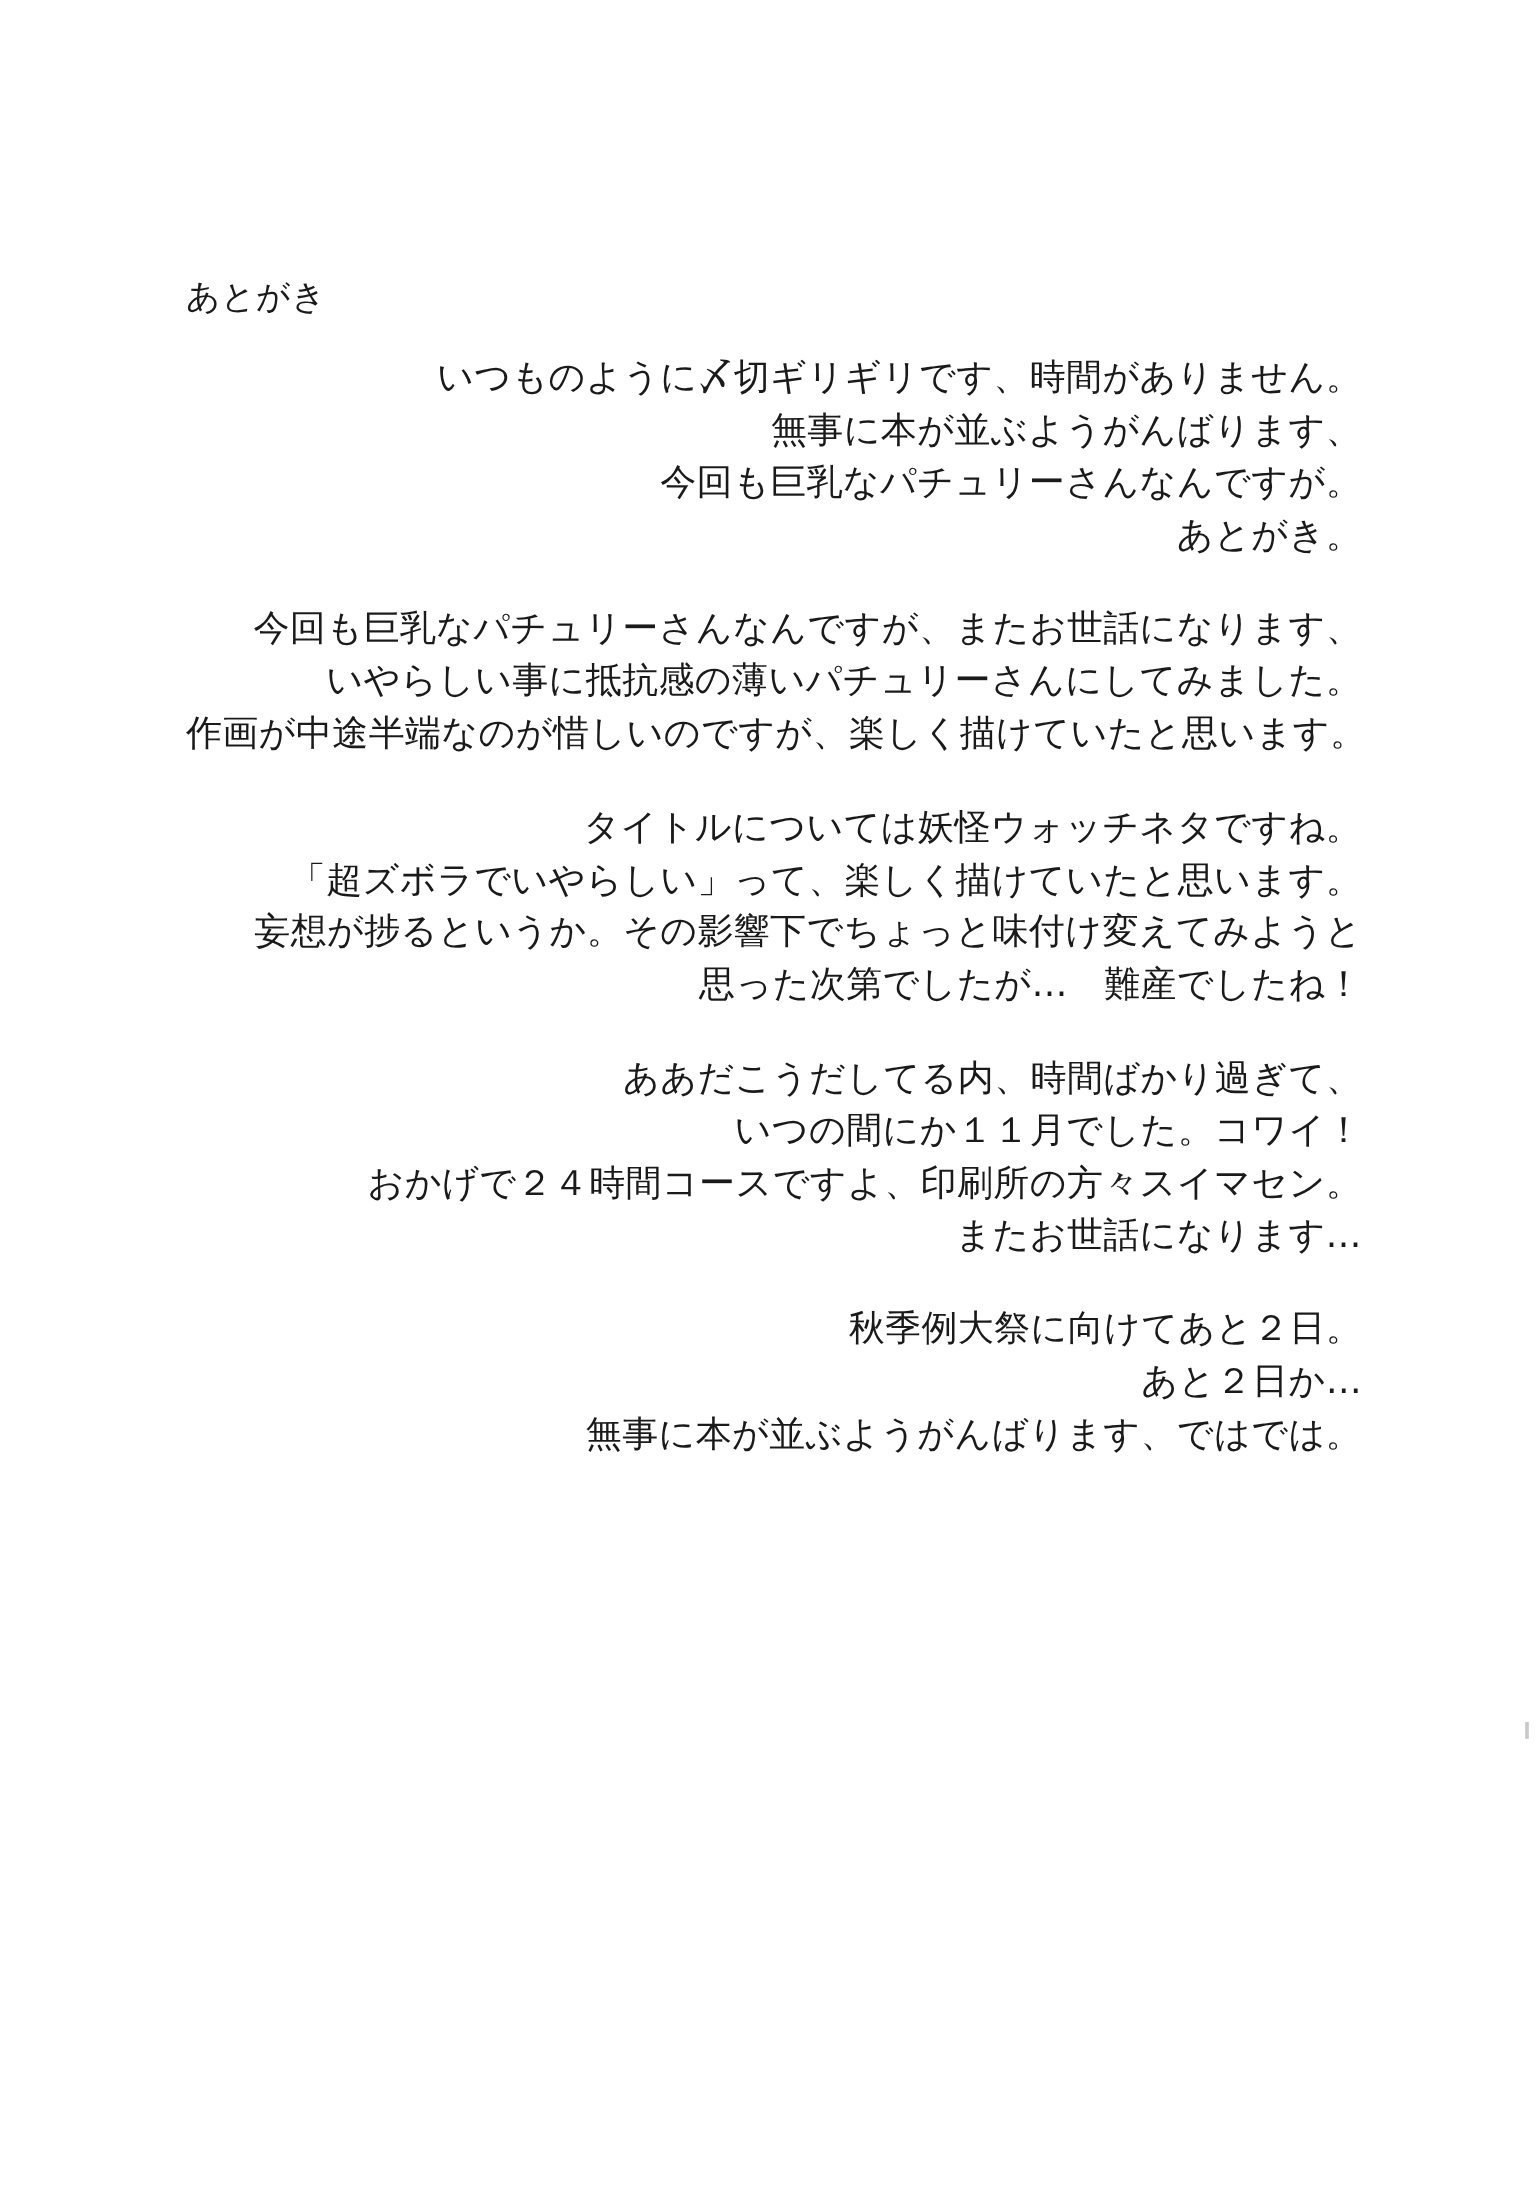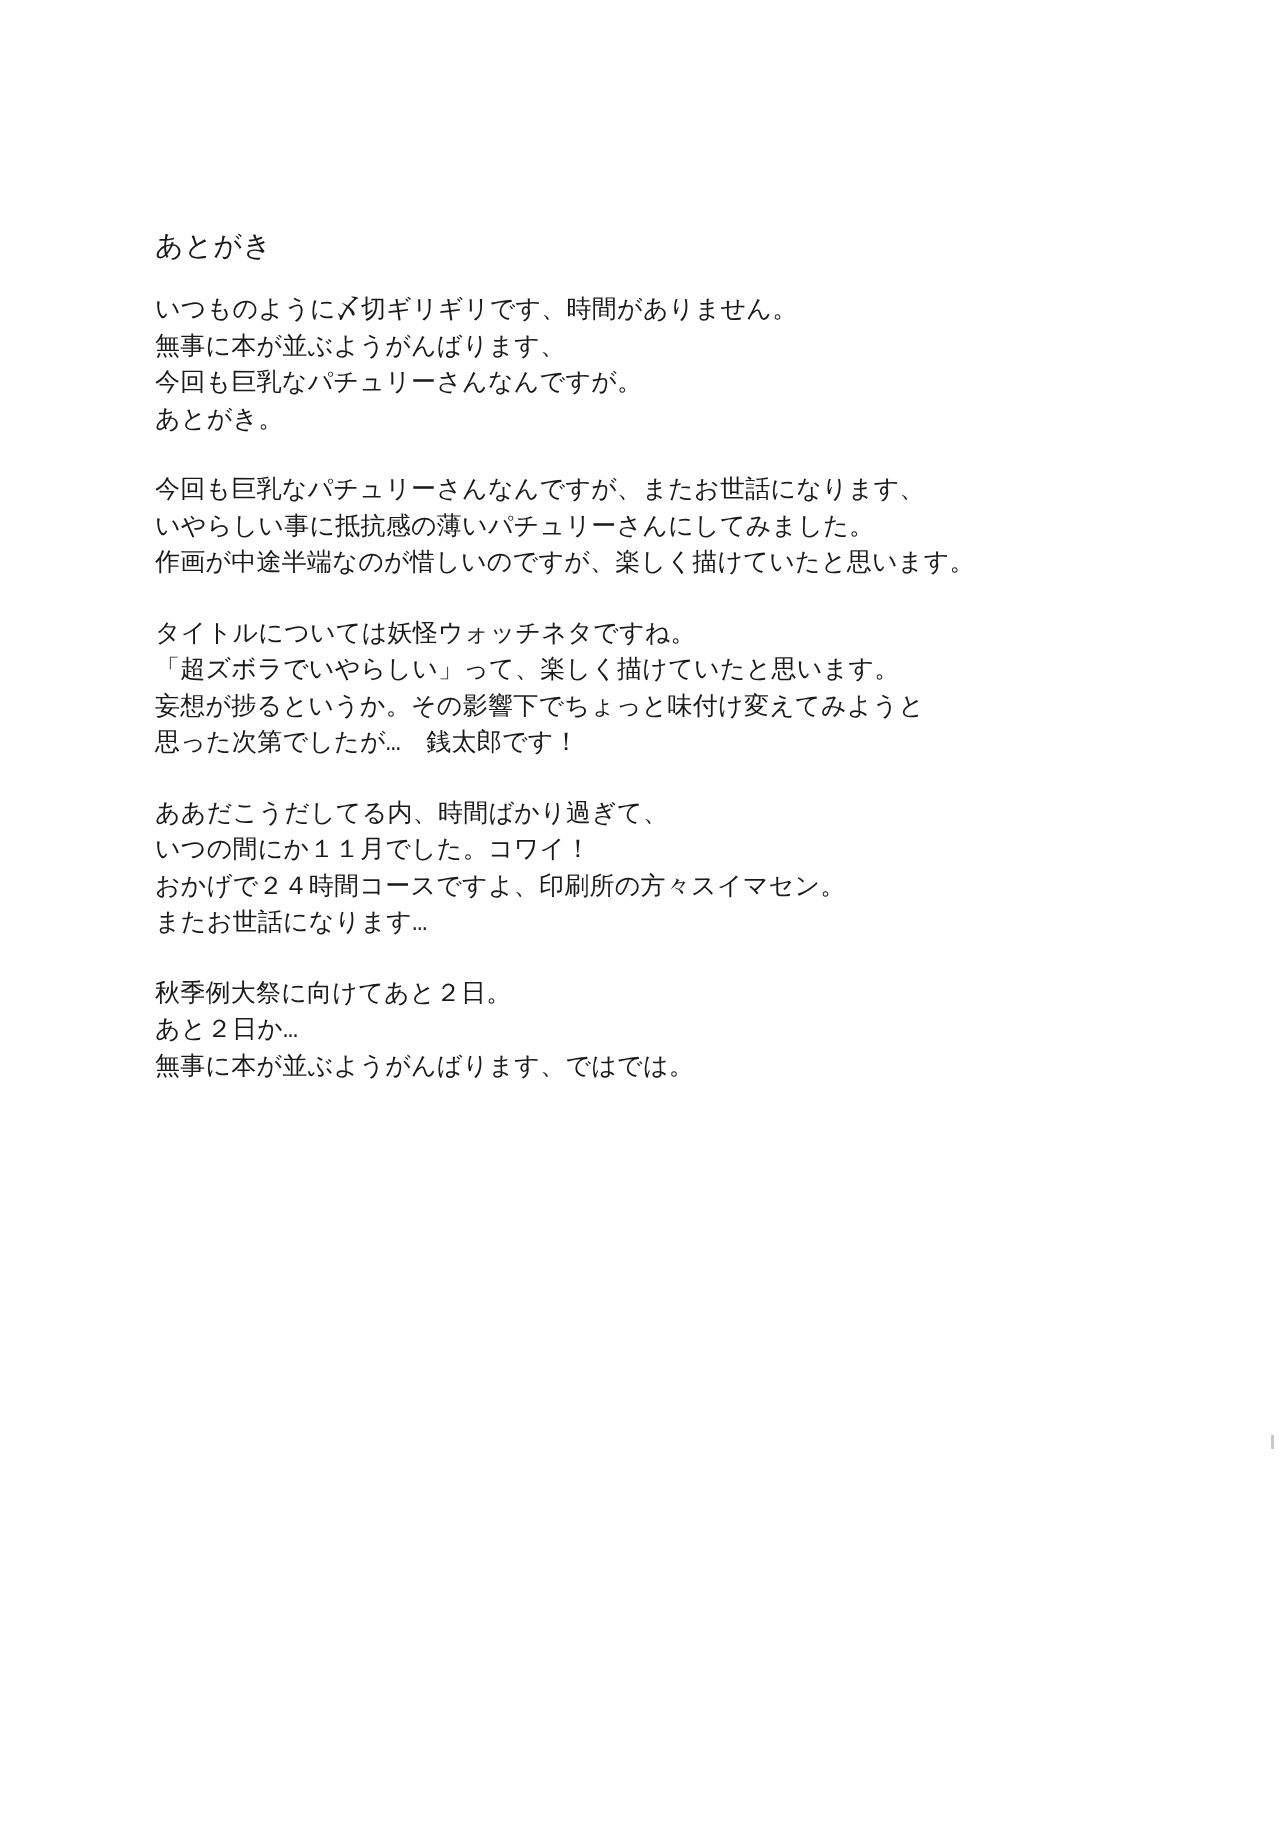--- a/index.html
+++ b/index.html
@@ -15,21 +15,20 @@
     color: #1a1a1a;
     overflow: hidden;
   }
   .page {
     position: absolute;
     top: 0;
     left: 0;
     width: 1280px;
     height: 1825px;
     background: #ffffff;
-    font-family: Liberation Mono, monospace;
   }
   .content {
     position: absolute;
     left: 155px;
     top: 228px;
     width: 980px;
   }
   .afterword-title {
     font-size: 28px;
     line-height: 1.4;
@@ -37,25 +36,26 @@
     margin: 0 0 26px 0;
     font-weight: 400;
   }
   .para {
     margin: 0 0 34px 0;
   }
   .para:last-child {
     margin-bottom: 0;
   }
   .line {
-    font-size: 25px;
+    font-size: 30px;
     line-height: 1.46;
     letter-spacing: 0.01em;
     white-space: pre;
     margin: 0;
+    text-align: right;
   }
   .edge-mark {
     position: absolute;
     right: 6px;
     top: 1435px;
     width: 3px;
     height: 14px;
     background: #c9c9c9;
   }
 </style>
@@ -78,21 +78,21 @@
     <div class="para">
       <p class="line">今回も巨乳なパチュリーさんなんですが、またお世話になります、</p>
       <p class="line">いやらしい事に抵抗感の薄いパチュリーさんにしてみました。</p>
       <p class="line">作画が中途半端なのが惜しいのですが、楽しく描けていたと思います。</p>
     </div>
 
     <div class="para">
       <p class="line">タイトルについては妖怪ウォッチネタですね。</p>
       <p class="line">「超ズボラでいやらしい」って、楽しく描けていたと思います。</p>
       <p class="line">妄想が捗るというか。その影響下でちょっと味付け変えてみようと</p>
-      <p class="line">思った次第でしたが…　銭太郎です！</p>
+      <p class="line">思った次第でしたが…　難産でしたね！</p>
     </div>
 
     <div class="para">
       <p class="line">ああだこうだしてる内、時間ばかり過ぎて、</p>
       <p class="line">いつの間にか１１月でした。コワイ！</p>
       <p class="line">おかげで２４時間コースですよ、印刷所の方々スイマセン。</p>
       <p class="line">またお世話になります…</p>
     </div>
 
     <div class="para">

